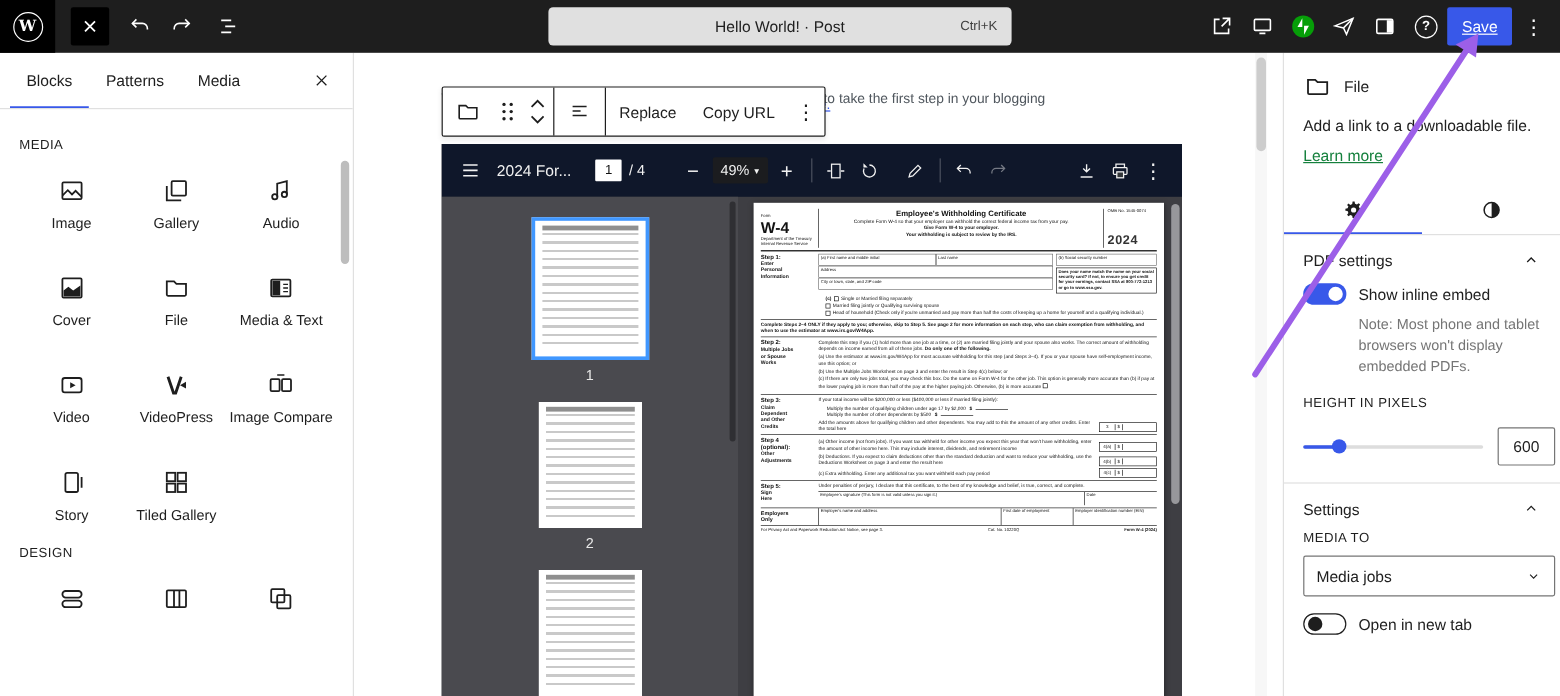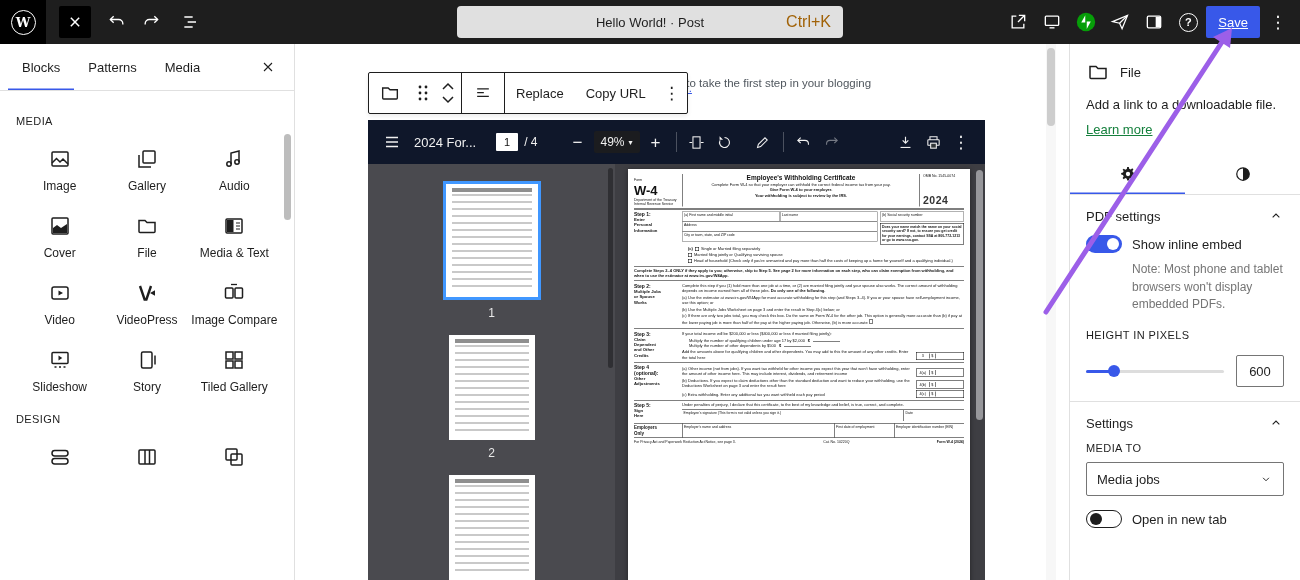--- a/index.html
+++ b/index.html
@@ -13,37 +13,37 @@
   .wp-logo-btn { width:46px; height:44px; background:#000; display:flex; align-items:center; justify-content:center; flex:0 0 46px; }
   .wp-mark { width:25px; height:25px; border:1.6px solid #fff; border-radius:50%; display:flex; align-items:center; justify-content:center;
              font-family:"DejaVu Serif",serif; font-size:13px; color:#fff; font-weight:bold; }
   .inserter-btn { width:32px; height:32px; margin-left:13px; background:#000; border-radius:2px; display:flex; align-items:center; justify-content:center; }
   .tb-icon { width:32px; height:32px; display:flex; align-items:center; justify-content:center; border-radius:2px; color:#fff; }
   .tb-icon + .tb-icon { margin-left:2px; }
   .tb-left-group { display:flex; align-items:center; margin-left:10px; }
   .cmd-pill { position:absolute; left:50%; top:6px; transform:translateX(-50%); width:386px; height:32px; background:#e0e0e0; border-radius:4px;
               display:flex; align-items:center; padding:0 12px; }
   .cmd-title { position:absolute; left:0; right:0; text-align:center; font-size:13px; color:#1e1e1e; }
-  .cmd-shortcut { margin-left:auto; font-size:16px; color:#a16207; z-index:1; }
+  .cmd-shortcut { margin-left:auto; font-size:11px; color:#404040; z-index:1; }
   .tb-right { position:absolute; right:6px; top:6px; display:flex; align-items:center; }
   .save-btn { height:32px; padding:0 12px; margin:0 2px; background:#3858e9; border:none; border-radius:2px; color:#fff; font-size:13px;
               font-weight:500; font-family:inherit; display:flex; align-items:center;text-decoration:underline; }
   .glyph { font-size:17px; line-height:1; }
   .help-ring { width:19px; height:19px; border:1.6px solid #fff; border-radius:50%; display:flex; align-items:center; justify-content:center;
                font-size:11px; font-weight:bold; color:#fff; }
 
   
   .blocks-panel { position:absolute; left:0; top:44px; width:295px; height:536px; background:#fff; border-right:1px solid #e0e0e0; overflow:hidden; z-index:20; }
   .bp-tabs { height:47px; display:flex; align-items:stretch; border-bottom:1px solid #e0e0e0; padding-left:8px; position:relative; }
   .bp-tab { padding:0 14px; display:flex; align-items:center; font-size:13px; color:#1e1e1e; cursor:pointer; }
   .bp-tab.active { font-weight:400; box-shadow:inset 0 -1.5px 0 #3858e9; }
   .bp-close { position:absolute; right:10px; top:7px; width:32px; height:32px; display:flex; align-items:center; justify-content:center; }
   .bp-body { padding:24px 16px 0 16px; }
   .bp-label { font-size:11px; font-weight:500; letter-spacing:.4px; color:#1e1e1e; }
-  .bp-grid { display:grid; grid-template-columns:repeat(3,1fr); margin-top:12px; row-gap:10px; }
+  .bp-grid { display:grid; grid-template-columns:repeat(3,1fr); margin-top:12px; row-gap:24px; }
   .bp-item { display:flex; flex-direction:column; align-items:center; gap:8px; padding:8px 0 2px 0; border-radius:2px; cursor:pointer; }
   .bp-item .lbl { font-size:12px; text-align:center; line-height:1.25; color:#1e1e1e; }
   .bp-design { margin-top:16px; }
   .bp-scroll-thumb { position:absolute; right:3px; top:90px; width:7px; height:86px; background:#bdbdbd; border-radius:4px; }
 
   
   .canvas { position:absolute; left:296px; top:44px; width:760px; height:536px; background:#fff; overflow:hidden; z-index:10; }
   .para { position:absolute; left:72px; top:16px; font-size:11.5px; line-height:22px; color:#50575e; white-space:nowrap; }
   .para-link { position:absolute; left:371px; top:38px; font-size:11.5px; color:#3858e9; text-decoration:underline; }
   .block-toolbar { position:absolute; left:72px; top:28px; height:42px; background:#fff; border:1px solid #1e1e1e; border-radius:2px;
@@ -133,21 +133,21 @@
   .sp-close { position:absolute; right:8px; top:7px; width:32px; height:32px; display:flex; align-items:center; justify-content:center; }
   .sp-card { padding:16px; }
   .sp-card-head { display:flex; align-items:center; gap:10px; font-size:13px; font-weight:500; }
   .sp-desc { margin-top:12px; font-size:13px; line-height:1.4; color:#1e1e1e; }
   .sp-learn { display:inline-block; margin-top:8px; font-size:13px; color:#15803d; text-decoration:underline; cursor:pointer; }
   .sp-tooltabs { display:flex; border-bottom:1px solid #e0e0e0; }
   .tt { flex:1; height:40px; display:flex; align-items:center; justify-content:center; cursor:pointer; }
   .tt.active { box-shadow:inset 0 -1.5px 0 #3858e9; }
   .sp-sec-head { display:flex; align-items:center; justify-content:space-between; padding:13px 16px 9px 16px; cursor:pointer; }
   .sp-sec-title { font-size:13px; font-weight:500; }
-  .sp-sec-body { padding:0 16px 14px 16px; }
+  .sp-sec-body { padding:0 4px 14px 16px; }
   .sp-section + .sp-section { border-top:1px solid #e0e0e0; }
   .toggle-row { display:flex; align-items:center; gap:10px; margin-top:2px; }
   .toggle { width:36px; height:18px; border-radius:9px; position:relative; flex:0 0 36px; cursor:pointer; }
   .toggle.on { background:#3858e9; }
   .toggle.on::after { content:""; position:absolute; right:3px; top:3px; width:12px; height:12px; border-radius:50%; background:#fff; }
   .toggle.off { background:#fff; border:1px solid #1e1e1e; }
   .toggle.off::after { content:""; position:absolute; left:3px; top:2px; width:12px; height:12px; border-radius:50%; background:#1e1e1e; }
   .toggle-label { font-size:13px; }
   .sp-note { margin:8px 0 0 46px; font-size:12px; line-height:1.45; color:#757575; }
   .sp-sub-label { margin-top:16px; font-size:11px; font-weight:500; letter-spacing:.4px; }
@@ -315,28 +315,20 @@
             </svg>
           <span class="lbl">VideoPress</span>
         </div>
         <div class="bp-item">
           <svg width="24" height="24" viewBox="0 0 24 24">
               <rect x="3.5" y="7" width="7.5" height="10" rx="1" stroke="#1e1e1e" stroke-width="1.5" fill="none"></rect>
               <rect x="13" y="7" width="7.5" height="10" rx="1" stroke="#1e1e1e" stroke-width="1.5" fill="none"></rect>
               <path d="M9 3.5h6" stroke="#1e1e1e" stroke-width="1.3" fill="none"></path>
             </svg>
           <span class="lbl">Image Compare</span>
-        </div>
-        <div class="bp-item">
-          <svg width="24" height="24" viewBox="0 0 24 24">
-              <rect x="4" y="4.5" width="16" height="11" rx="1" stroke="#1e1e1e" stroke-width="1.5" fill="none"></rect>
-              <path d="M10.5 7.5l3.8 2.5-3.8 2.5z" fill="#1e1e1e"></path>
-              <path d="M6.5 19h2M11 19h2M15.5 19h2" stroke="#1e1e1e" stroke-width="1.5" fill="none"></path>
-            </svg>
-          <span class="lbl">Slideshow</span>
         </div>
         <div class="bp-item">
           <svg width="24" height="24" viewBox="0 0 24 24">
               <rect x="6.5" y="4" width="10.5" height="16" rx="1.5" stroke="#1e1e1e" stroke-width="1.5" fill="none"></rect>
               <path d="M20 7.5v9" stroke="#1e1e1e" stroke-width="1.5" fill="none"></path>
             </svg>
           <span class="lbl">Story</span>
         </div>
         <div class="bp-item">
           <svg width="24" height="24" viewBox="0 0 24 24">

